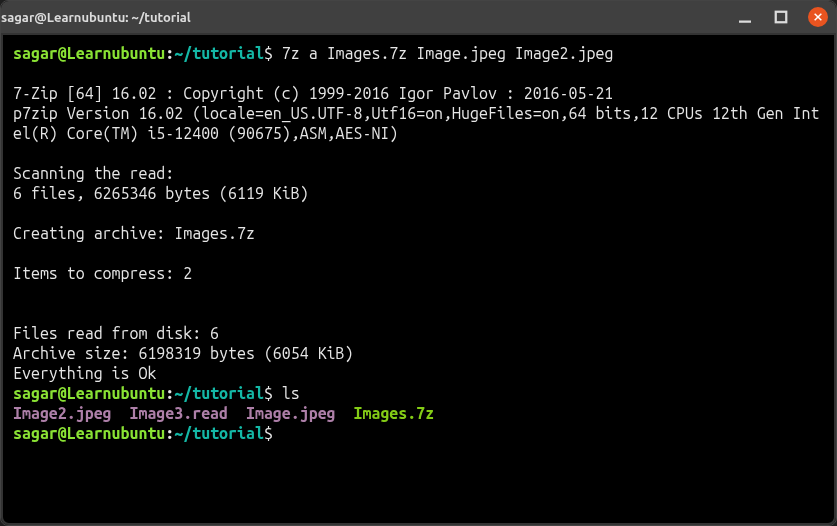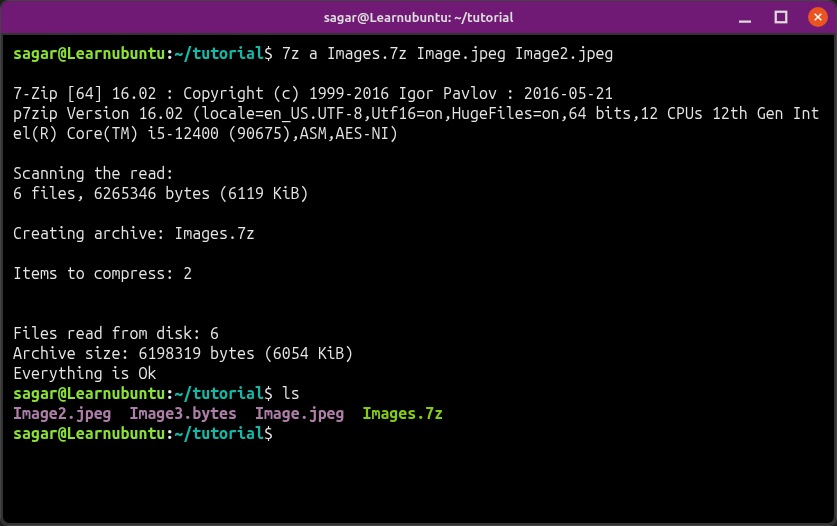--- a/index.html
+++ b/index.html
@@ -7,24 +7,24 @@
       width: 837px;
       height: 526px;
       background: #1e1e1e;
       font-family: "Ubuntu Mono", "DejaVu Sans Mono", "Consolas", monospace;
       overflow: hidden;
       border-radius: 8px;
       border: 1px solid #444;
     }
     .titlebar {
       height: 32px;
-      background: #701a75;
+      background: #404040;
       display: flex;
       align-items: center;
-      justify-content: center;
+      justify-content: flex-start;
       position: relative;
       border-top-left-radius: 8px;
       border-top-right-radius: 8px;
     }
     .title-text {
       color: #dcdcdc;
       font-size: 13px;
       font-weight: bold;
       font-family: "Ubuntu", sans-serif;
     }
@@ -110,14 +110,14 @@
 
 <span class="out">Creating archive: Images.7z</span>
 
 <span class="out">Items to compress: 2</span>
 
 
 <span class="out">Files read from disk: 6</span>
 <span class="out">Archive size: 6198319 bytes (6054 KiB)</span>
 <span class="out">Everything is Ok</span>
 <span class="prompt-user">sagar@Learnubuntu</span><span class="prompt-colon">:</span><span class="prompt-path">~/tutorial</span><span class="prompt-dollar">$</span><span class="cmd"> ls</span>
-<span class="ls-img">Image2.jpeg</span>  <span class="ls-img">Image3.bytes</span>  <span class="ls-img">Image.jpeg</span>  <span class="ls-archive">Images.7z</span>
+<span class="ls-img">Image2.jpeg</span>  <span class="ls-img">Image3.read</span>  <span class="ls-img">Image.jpeg</span>  <span class="ls-archive">Images.7z</span>
 <span class="prompt-user">sagar@Learnubuntu</span><span class="prompt-colon">:</span><span class="prompt-path">~/tutorial</span><span class="prompt-dollar">$</span></div>
 
 </body></html>

